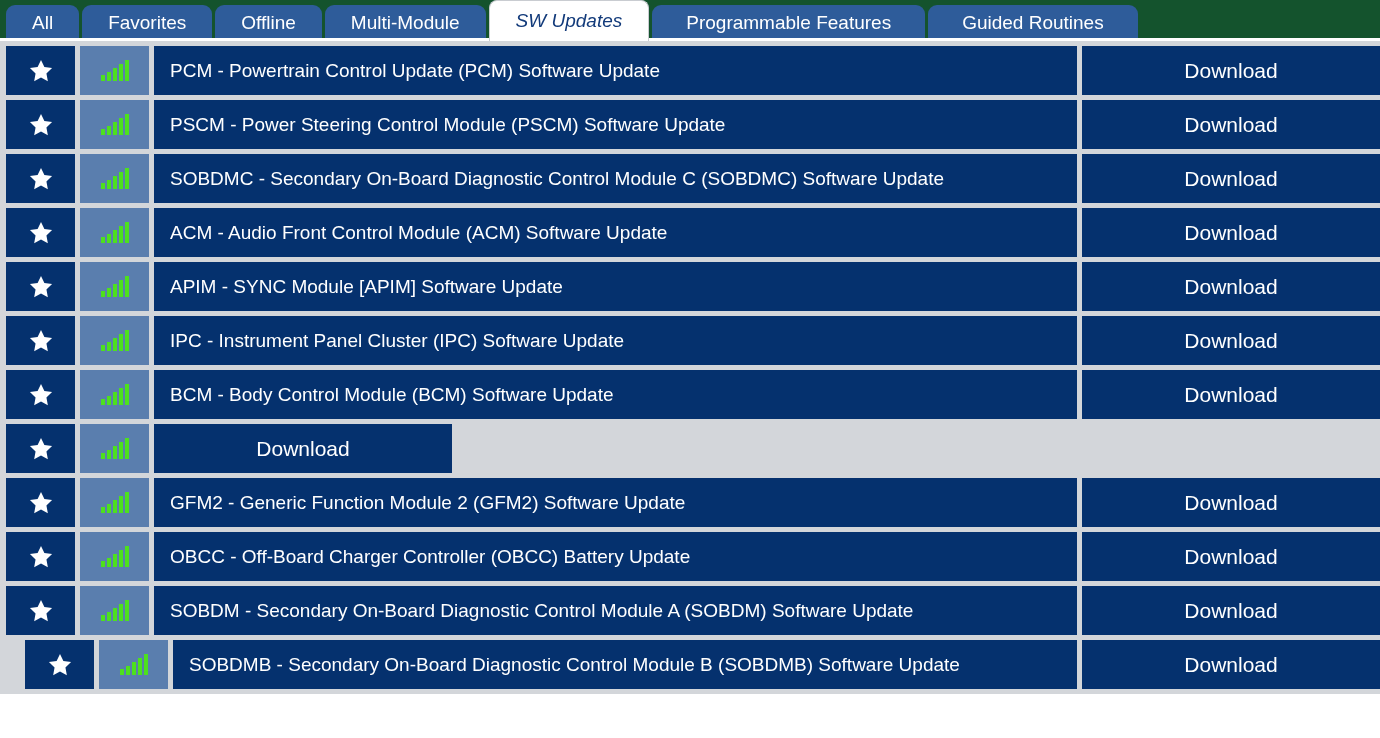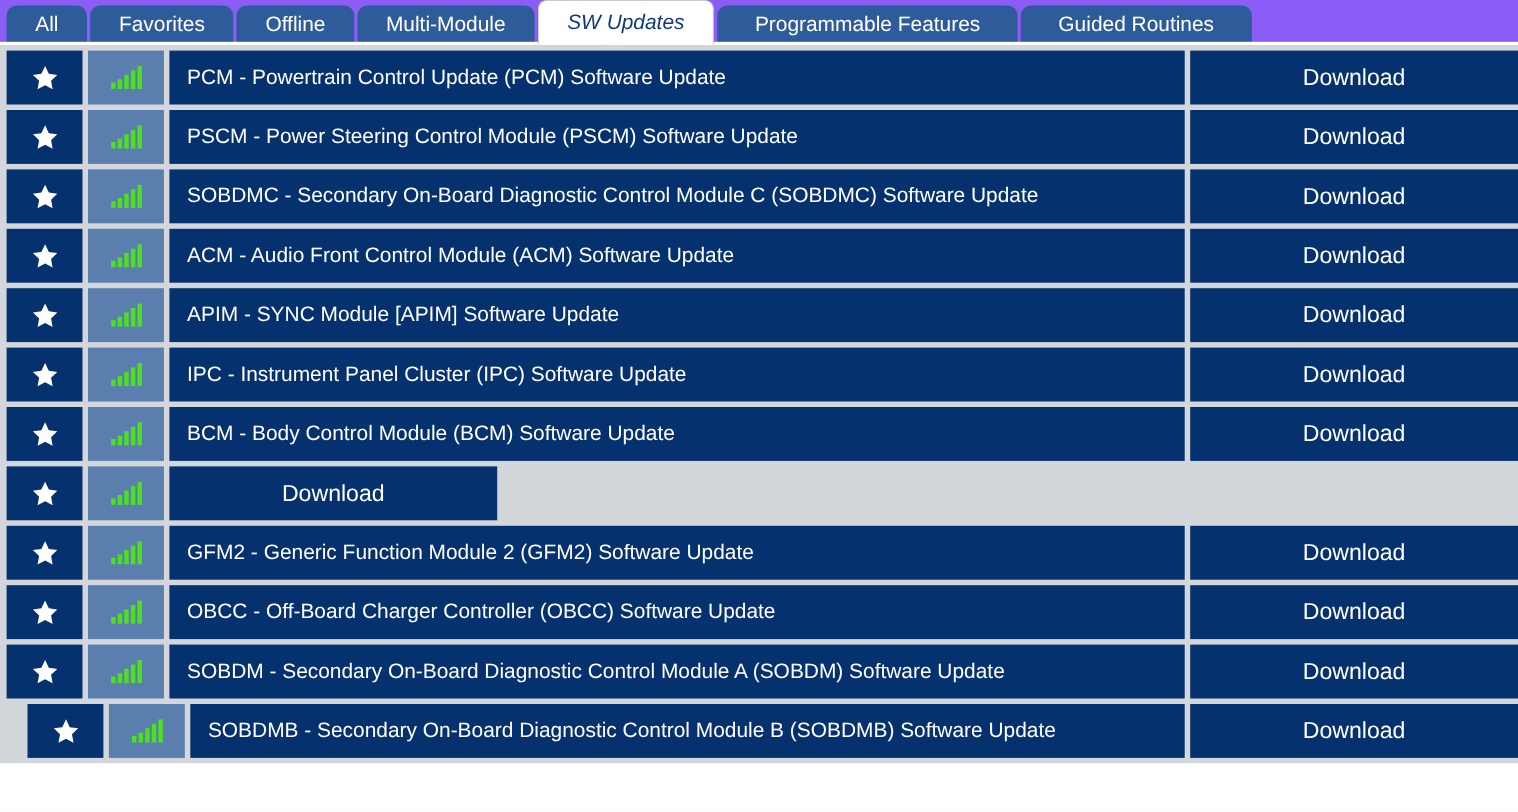--- a/index.html
+++ b/index.html
@@ -11,21 +11,21 @@
     width: 1380px;
     height: 738px;
     font-family: "Liberation Sans", sans-serif;
     overflow: hidden;
   }
 
   
   .tabbar {
     position: relative;
     height: 41px;
-    background: #8b5cf6;
+    background: #14532d;
     display: flex;
     align-items: flex-end;
     padding-left: 6px;
     box-sizing: border-box;
   }
   .tabbar::after {
     content: "";
     position: absolute;
     left: 0;
     right: 0;
@@ -405,21 +405,21 @@
           <span class="bars">
             <i></i>
             <i></i>
             <i></i>
             <i></i>
             <i></i>
           </span>
         </span>
       </div>
       <div class="cell-name">
-        <span>OBCC - Off-Board Charger Controller (OBCC) Software Update</span>
+        <span>OBCC - Off-Board Charger Controller (OBCC) Battery Update</span>
       </div>
       <div class="cell-download">
         <span>Download</span>
       </div>
     </div>
     <div class="row">
       <div class="cell-fav">
         <span>
           <svg class="star" viewBox="0 0 24 24" aria-hidden="true">
             <path fill="#ffffff" d="M12 1.8l3.12 6.55 7.1.95-5.2 5.02 1.3 7.13L12 18.1l-6.32 3.35 1.3-7.13-5.2-5.02 7.1-.95z"></path>

